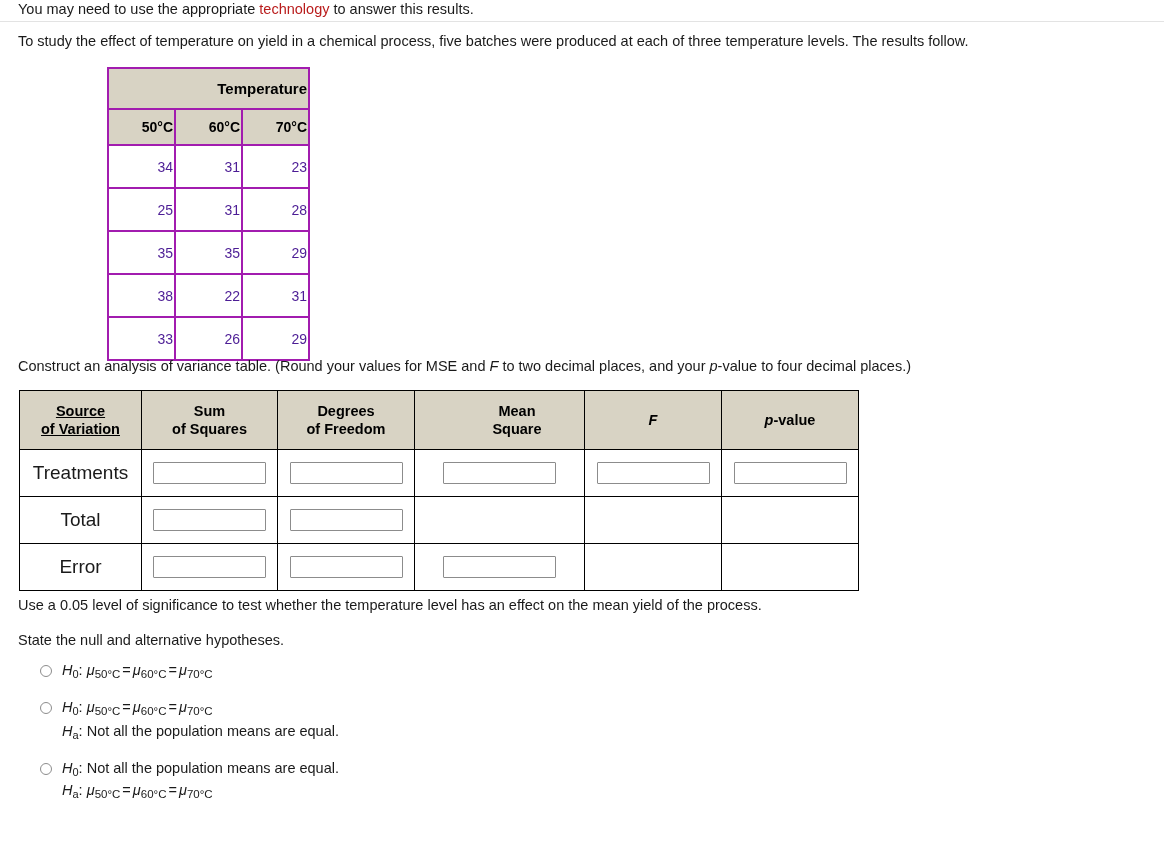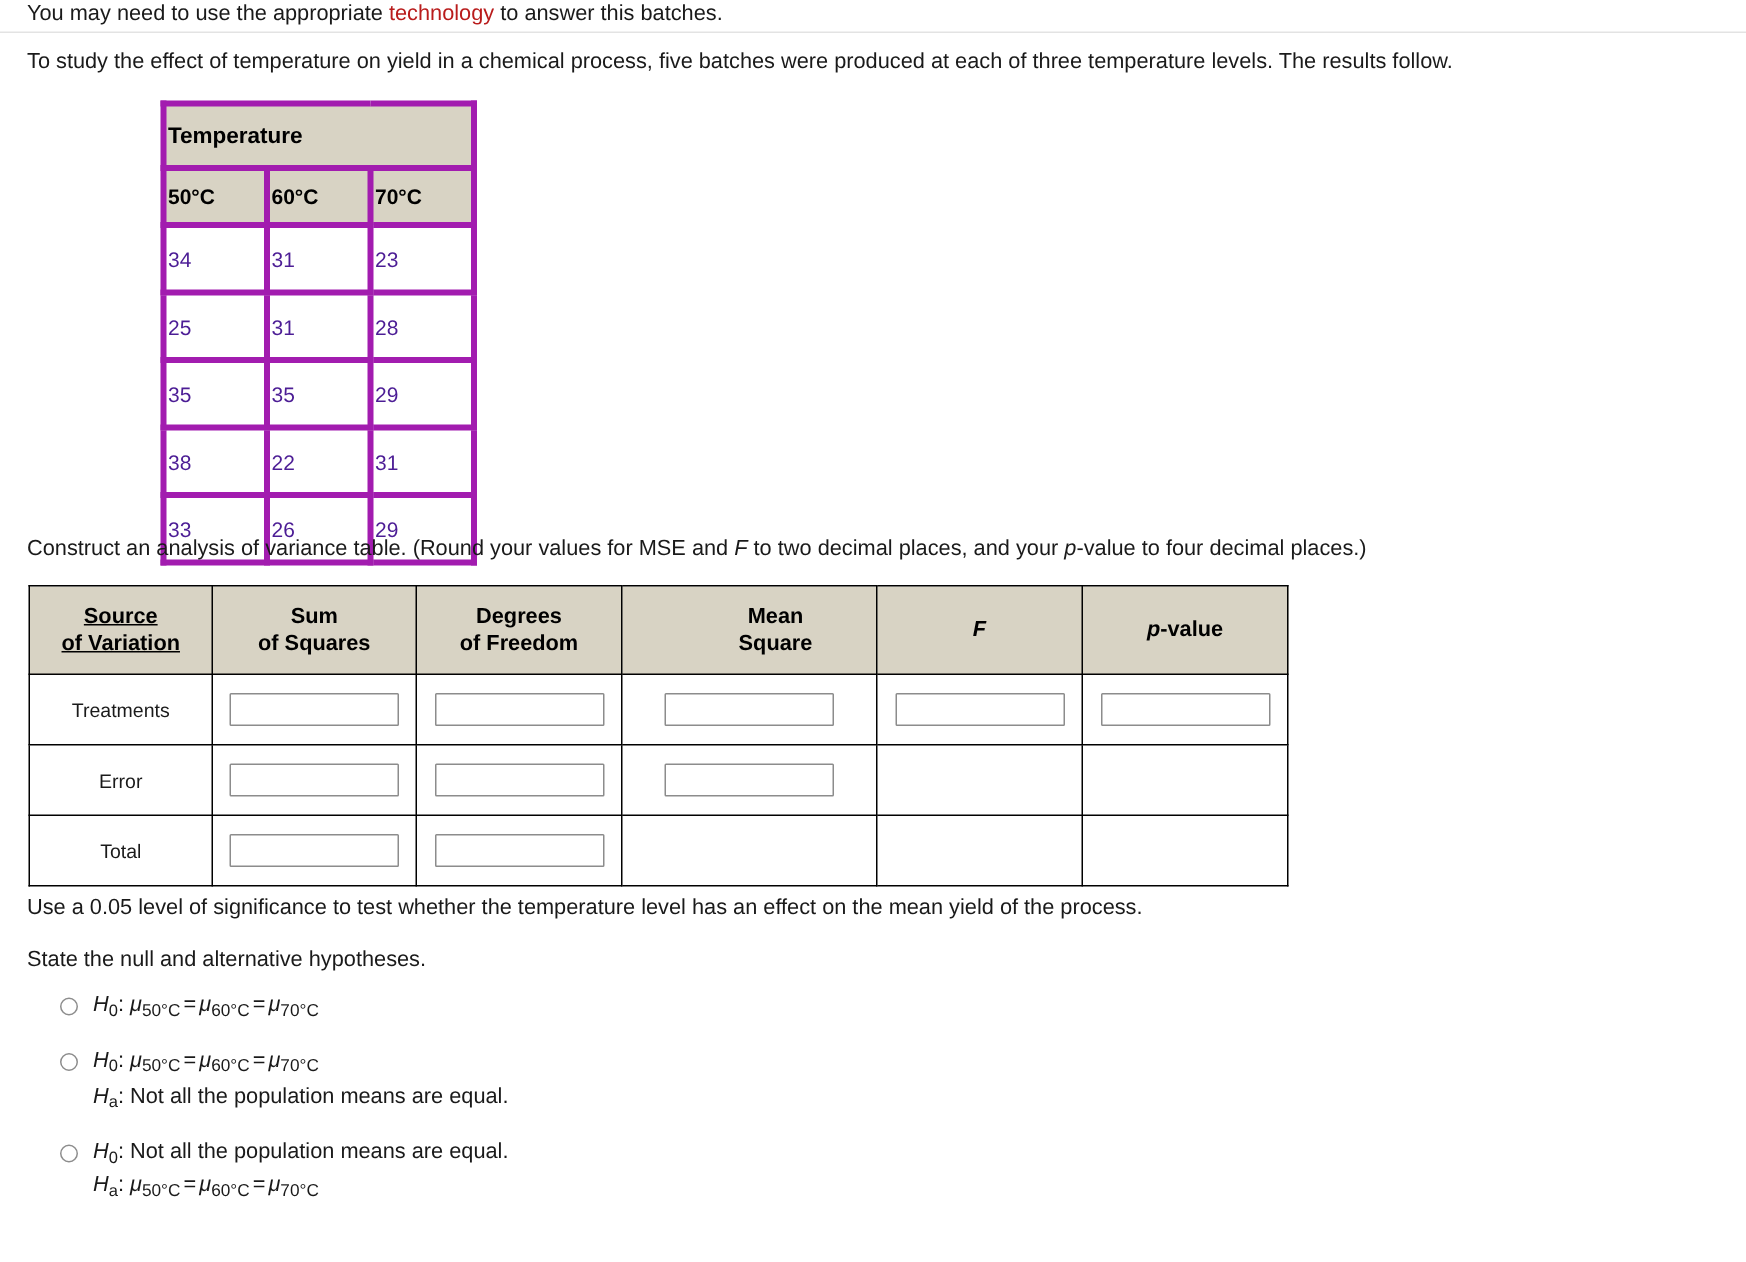--- a/index.html
+++ b/index.html
@@ -34,22 +34,22 @@
 
   
   #data-table {
     position: absolute;
     left: 107px;
     top: 67px;
     border-collapse: collapse;
     font-size: 14px;
   }
   #data-table td, #data-table th {
-    border: 4px solid #a21caf;
-    text-align: left;
+    border: 2px solid #a21caf;
+    text-align: right;
     vertical-align: middle;
   }
   #data-table .t-title {
     background: #d8d3c4;
     font-weight: bold;
     font-size: 15px;
     height: 37px;
     color: #000;
   }
   #data-table .t-head {
@@ -98,21 +98,21 @@
   #anova-table .c0 { width: 119px; text-decoration: underline; }
   #anova-table .c1 { width: 133px; }
   #anova-table .c2 { width: 134px; }
   #anova-table .c3 { width: 132px; padding-left: 36px; }
   #anova-table .c4 { width: 134px; }
   #anova-table .c5 { width: 134px; }
   #anova-table tbody td {
     height: 44px;
     font-size: 14.5px;
   }
-  #anova-table tbody td.rowlabel { font-size: 13px; }
+  #anova-table tbody td.rowlabel { font-size: 19px; }
   .cellinput {
     width: 113px;
     height: 22px;
     border: 1px solid #8c8c8c;
     background: #fff;
     box-sizing: border-box;
     display: inline-block;
     border-radius: 1px;
     padding: 0;
     font-family: "Liberation Sans", sans-serif;
@@ -165,21 +165,21 @@
     vertical-align: -0.28em;
   }
   .op { padding: 0 2px; }
 </style>
 </head>
 <body>
 
 <div class="page">
 
   <div id="intro-1">
-    <span>You may need to use the appropriate </span><a class="lnk" href="#">technology</a><span> to answer this batches.</span>
+    <span>You may need to use the appropriate </span><a class="lnk" href="#">technology</a><span> to answer this results.</span>
   </div>
 
   <div class="hr-top"></div>
 
   <div id="intro-2">To study the effect of temperature on yield in a chemical process, five batches were produced at each of three temperature levels. The results follow.</div>
 
   <table id="data-table">
     <thead>
       <tr>
         <th class="t-title" colspan="3">Temperature</th>
@@ -251,32 +251,32 @@
     <tbody>
       <tr>
         <td class="rowlabel">Treatments</td>
         <td><input class="cellinput" type="text" style=""></td>
         <td><input class="cellinput" type="text" style=""></td>
         <td><input class="cellinput" type="text" style=""></td>
         <td><input class="cellinput narrow" type="text" style=""></td>
         <td><input class="cellinput narrow" type="text" style=""></td>
       </tr>
       <tr>
+        <td class="rowlabel">Total</td>
+        <td><input class="cellinput" type="text" style=""></td>
+        <td><input class="cellinput" type="text" style=""></td>
+        <td></td>
+        <td></td>
+        <td></td>
+      </tr>
+      <tr>
         <td class="rowlabel">Error</td>
         <td><input class="cellinput" type="text" style=""></td>
         <td><input class="cellinput" type="text" style=""></td>
         <td><input class="cellinput" type="text" style=""></td>
-        <td></td>
-        <td></td>
-      </tr>
-      <tr>
-        <td class="rowlabel">Total</td>
-        <td><input class="cellinput" type="text" style=""></td>
-        <td><input class="cellinput" type="text" style=""></td>
-        <td></td>
         <td></td>
         <td></td>
       </tr>
     </tbody>
   </table>
 
   <div id="instr-sig">Use a 0.05 level of significance to test whether the temperature level has an effect on the mean yield of the process.</div>
   <div id="instr-state">State the null and alternative hypotheses.</div>
 
   <div id="options">

